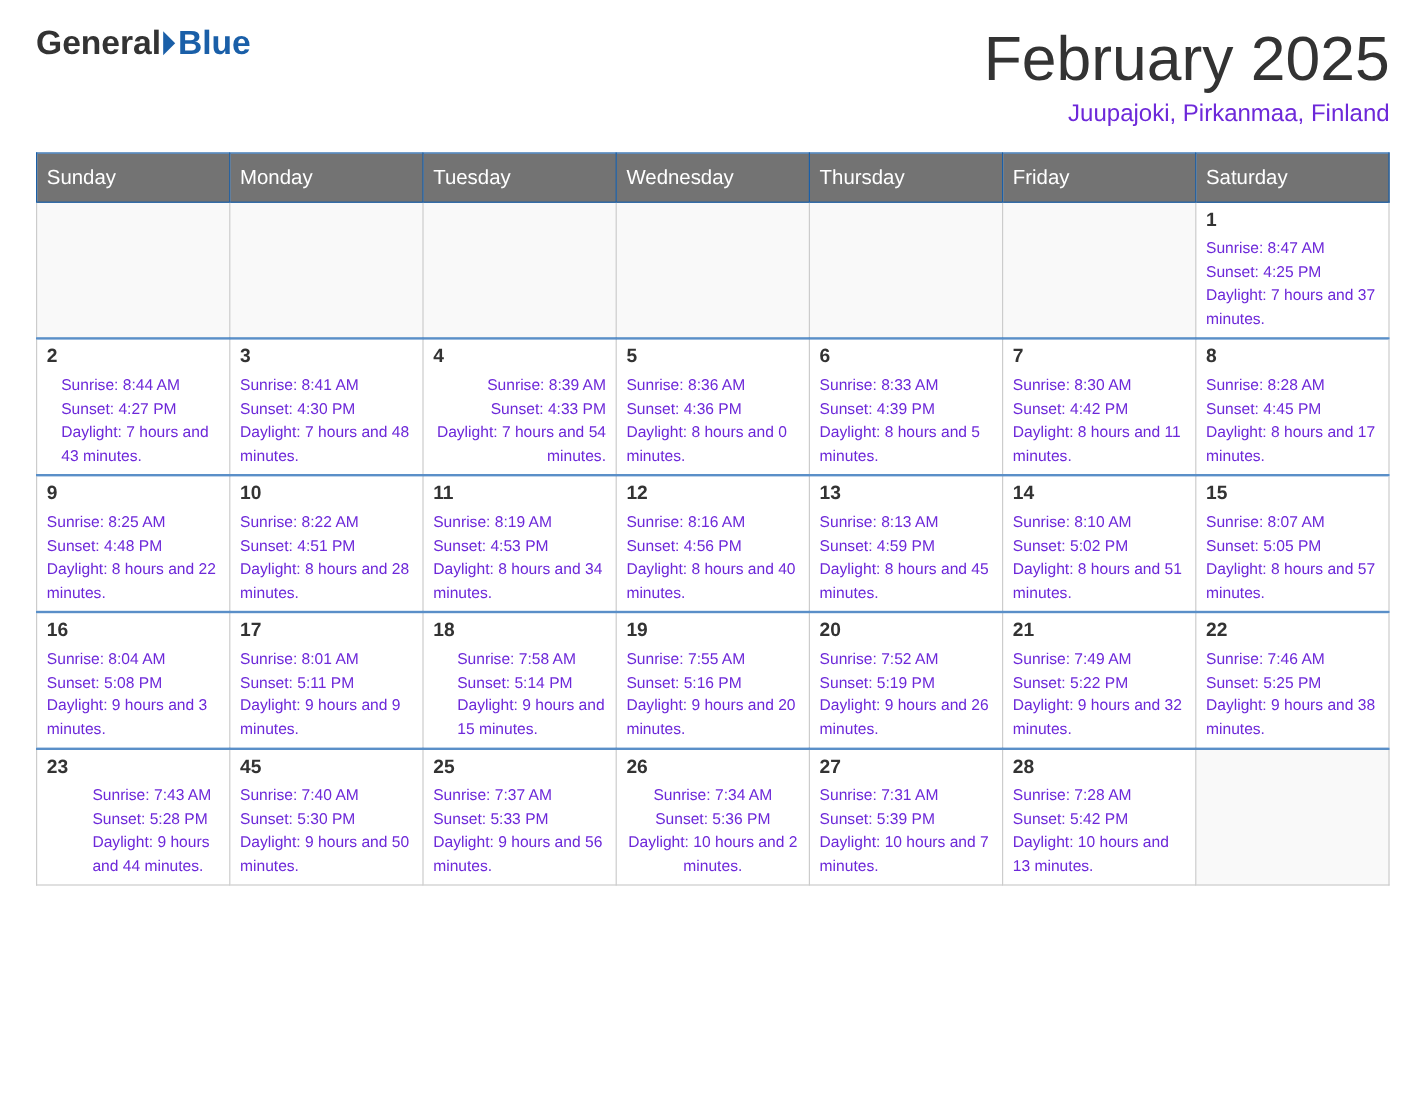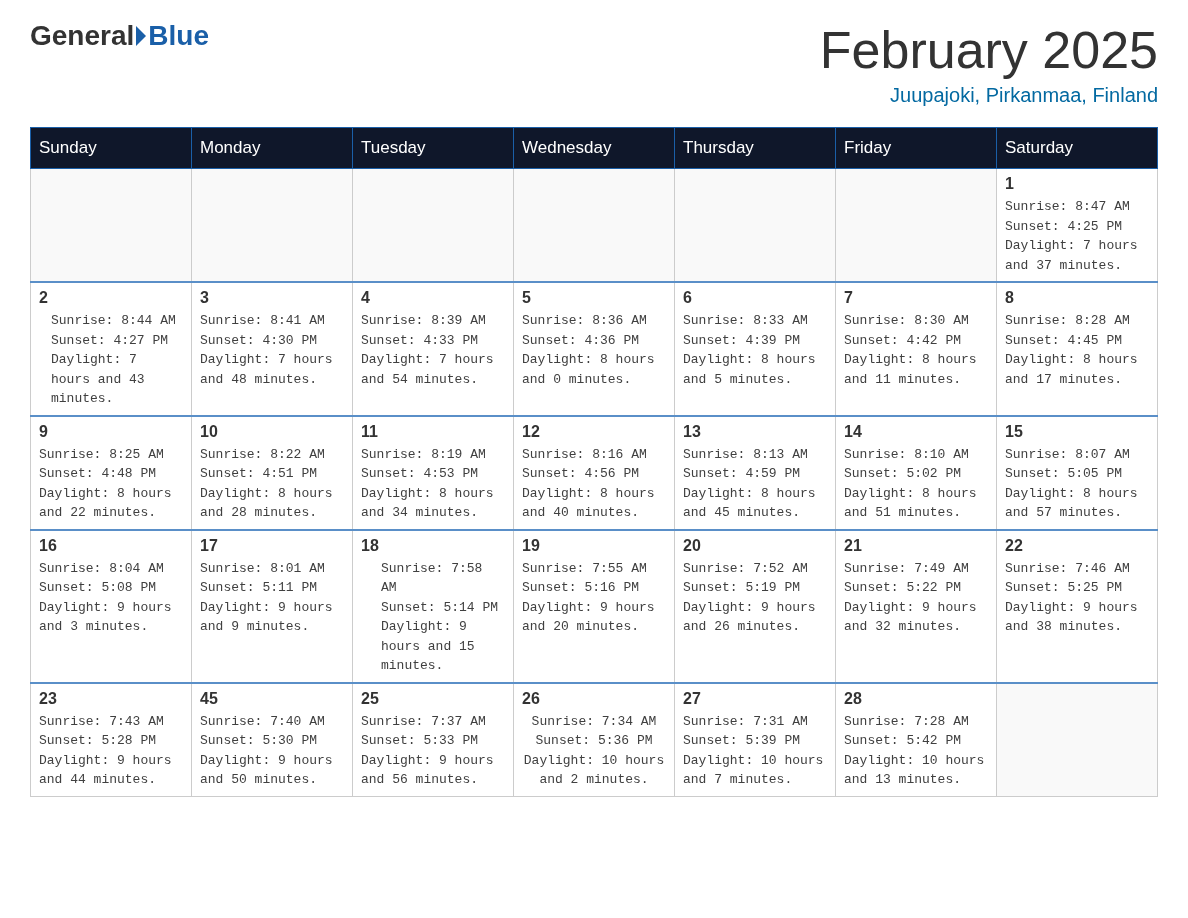--- a/index.html
+++ b/index.html
@@ -40,30 +40,30 @@
     }
     .title-section { text-align: right; }
     .calendar-title {
       font-size: 52px;
       font-weight: normal;
       color: #333;
       margin-left: 40px;
     }
     .calendar-subtitle {
       font-size: 20px;
-      color: #0369a1;
+      color: #6d28d9;
       margin-top: 4px;
     }
     .calendar-table {
       width: 100%;
       border-collapse: collapse;
       border: 1px solid #ccc;
     }
     .calendar-table th {
-      background-color: #0f172a;
+      background-color: #737373;
       color: #fff;
       padding: 10px 8px;
       font-size: 17px;
       font-weight: normal;
       text-align: left;
       border: 1px solid #1a5fa8;
     }
     .calendar-table td {
       width: 14.28%;
       vertical-align: top;
@@ -74,23 +74,22 @@
       color: #333;
     }
     .day-num {
       font-size: 16px;
       font-weight: bold;
       display: block;
       margin-bottom: 4px;
     }
     .day-info {
       font-size: 13px;
-      color: #404040;
+      color: #6d28d9;
       line-height: 1.5;
-      font-family: Liberation Mono, monospace;
     }
     .empty-cell { background: #f9f9f9; }
     tr { border-bottom: 2px solid #5a8fc8; }
     tr:last-child { border-bottom: 1px solid #ccc; }
   </style>
 </head>
 <body>
 
 <div class="header">
   <div class="logo">
@@ -141,21 +140,21 @@
 Daylight: 7 hours and 43 minutes.</div>
         </td>
         <td>
           <span class="day-num">3</span>
           <div class="day-info" style="white-space: pre-line;">Sunrise: 8:41 AM
 Sunset: 4:30 PM
 Daylight: 7 hours and 48 minutes.</div>
         </td>
         <td>
           <span class="day-num">4</span>
-          <div class="day-info" style="white-space: pre-line;">Sunrise: 8:39 AM
+          <div class="day-info" style="white-space: pre-line; text-align: right;">Sunrise: 8:39 AM
 Sunset: 4:33 PM
 Daylight: 7 hours and 54 minutes.</div>
         </td>
         <td>
           <span class="day-num">5</span>
           <div class="day-info" style="white-space: pre-line;">Sunrise: 8:36 AM
 Sunset: 4:36 PM
 Daylight: 8 hours and 0 minutes.</div>
         </td>
         <td>
@@ -261,21 +260,21 @@
         <td>
           <span class="day-num">22</span>
           <div class="day-info" style="white-space: pre-line;">Sunrise: 7:46 AM
 Sunset: 5:25 PM
 Daylight: 9 hours and 38 minutes.</div>
         </td>
       </tr>
       <tr>
         <td>
           <span class="day-num">23</span>
-          <div class="day-info" style="white-space: pre-line;">Sunrise: 7:43 AM
+          <div class="day-info" style="white-space: pre-line; margin-left: 38px;">Sunrise: 7:43 AM
 Sunset: 5:28 PM
 Daylight: 9 hours and 44 minutes.</div>
         </td>
         <td>
           <span class="day-num">45</span>
           <div class="day-info" style="white-space: pre-line;">Sunrise: 7:40 AM
 Sunset: 5:30 PM
 Daylight: 9 hours and 50 minutes.</div>
         </td>
         <td>

